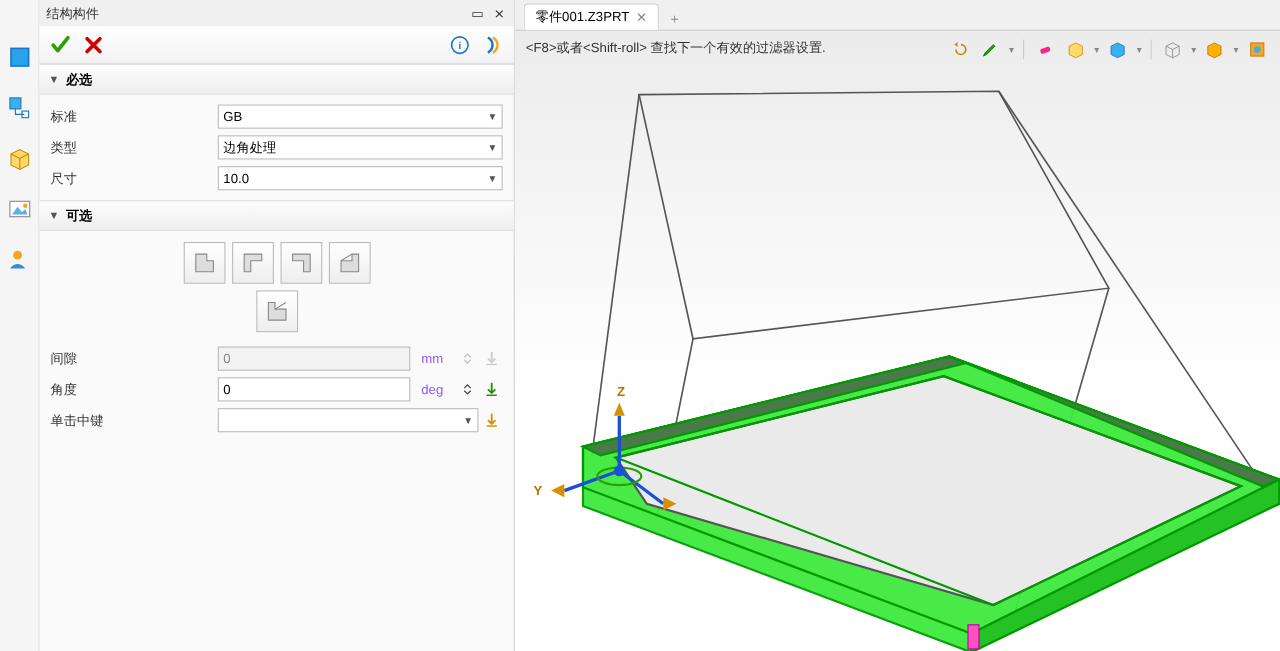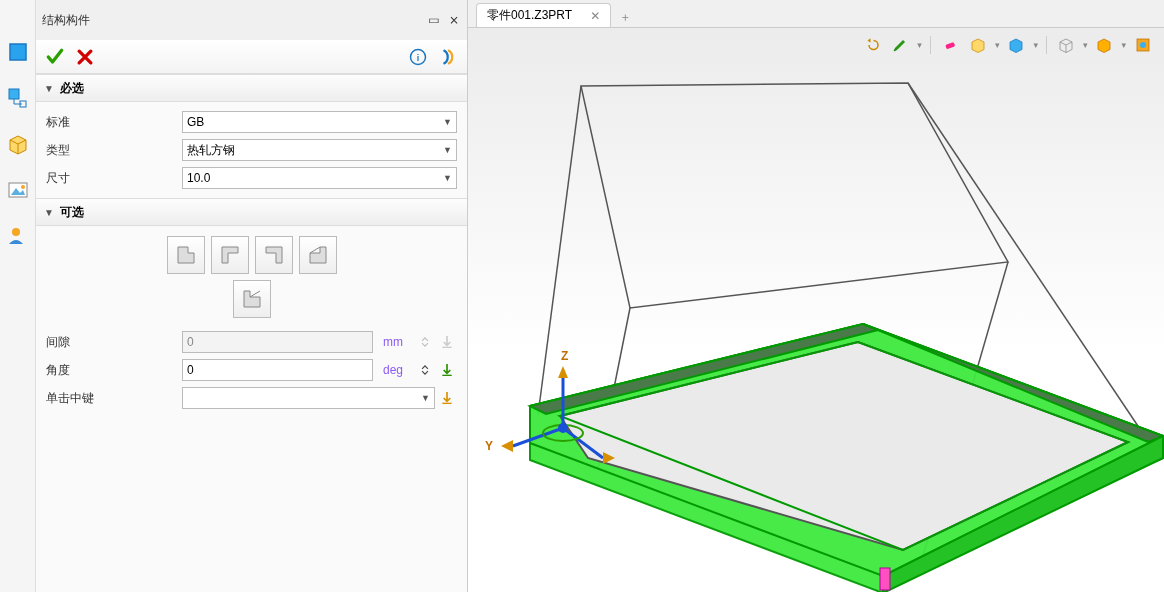--- a/index.html
+++ b/index.html
@@ -4,54 +4,54 @@
 <style>
 * { box-sizing: border-box; margin: 0; padding: 0; font-family: "Microsoft YaHei", sans-serif; font-size: 12px; }
 body { width: 1164px; height: 592px; display: flex; background: #f0f0f0; overflow: hidden; }
 
 
 .rail { width: 36px; background: #f5f5f5; border-right: 1px solid #ddd; display: flex; flex-direction: column; align-items: center; padding-top: 40px; gap: 22px; }
 .rail .ico { width: 24px; height: 24px; display:flex; align-items:center; justify-content:center; cursor:pointer; }
 
 
 .panel { width: 432px; background: #fafafa; display:flex; flex-direction:column; border-right:1px solid #ccc; }
-.panel-title { height:40px; display:flex; align-items:center; justify-content:space-between; padding:0 6px; background:#f0f0f0; }
+.panel-title { height:24px; display:flex; align-items:center; justify-content:space-between; padding:0 6px; background:#f0f0f0; }
 .panel-title span { color:#333; }
 .panel-title .winbtns { display:flex; gap:6px; color:#888; }
 .panel-title .wb { cursor:pointer; width:14px; height:14px; display:flex; align-items:center; justify-content:center; }
 
 .toolbar { height:34px; display:flex; align-items:center; padding:0 6px; gap:4px; border-bottom:1px solid #ddd; background:linear-gradient(#fff,#f3f3f3); }
 .toolbar .spacer { flex:1; }
 .tbtn { width:26px; height:26px; display:flex; align-items:center; justify-content:center; border:1px solid transparent; border-radius:3px; cursor:pointer; }
 
 .section-head { height:28px; display:flex; align-items:center; padding:0 8px; background:linear-gradient(#fdfdfd,#eee); border-top:1px solid #ddd; border-bottom:1px solid #ddd; font-weight:bold; cursor:pointer; }
 .section-head .chev { margin-right:6px; font-size:10px; color:#555; }
 
 .form { padding:6px 10px; }
-.row { display:flex; align-items:center; height:28px; gap:6px; }
+.row { display:flex; align-items:center; height:28px; gap:22px; }
 .row label { width:130px; color:#333; }
 .field { flex:1; display:flex; align-items:center; }
 .select, .textin { flex:1; height:22px; border:1px solid #bbb; background:#fff; padding:0 4px; display:flex; align-items:center; justify-content:space-between; }
 .select .dd { color:#555; font-size:9px; padding-left:4px; }
 .textin { background:#fff; }
 .textin.readonly { background:#f3f3f3; color:#888; }
 .unit { width:40px; text-align:center; color:#8b5cf6; }
 .rightico { width:20px; height:20px; display:flex; align-items:center; justify-content:center; cursor:pointer; margin-left:2px; }
 
 .checkbox-row { display:flex; align-items:center; height:26px; padding:2px 0 6px 0; color:#888; }
 .checkbox-row input { margin-right:6px; }
 
 .corner-icons { display:flex; flex-wrap:wrap; gap:6px; justify-content:center; padding:4px 0 10px 0; width:200px; margin:0 auto; }
 .corner-btn { width:38px; height:38px; border:1px solid #bbb; background:linear-gradient(#fff,#eee); display:flex; align-items:center; justify-content:center; cursor:pointer; }
 .corner-btn svg { width:24px; height:24px; }
 
 
 .viewport { flex:1; position:relative; background:linear-gradient(#eaeaea,#fff 60%); }
 .tabbar { height:28px; display:flex; align-items:flex-end; padding-left:8px; background:#f0f0f0; border-bottom:1px solid #ccc; }
-.tab { height:24px; padding:0 10px; display:flex; align-items:center; gap:18px; background:#fff; border:1px solid #ccc; border-bottom:none; border-radius:4px 4px 0 0; margin-right:4px; cursor:pointer; }
+.tab { height:24px; padding:0 10px; display:flex; align-items:center; gap:6px; background:#fff; border:1px solid #ccc; border-bottom:none; border-radius:4px 4px 0 0; margin-right:4px; cursor:pointer; }
 .tab .x { color:#888; cursor:pointer; }
 .addtab { width:20px; height:20px; display:flex; align-items:center; justify-content:center; color:#888; cursor:pointer; }
 
 .hint { position:absolute; top:34px; left:10px; color:#333; line-height:18px; }
 .vp-toolbar { position:absolute; top:34px; right:10px; display:flex; gap:6px; align-items:center; }
 .vp-toolbar .vtb { width:22px; height:22px; display:flex; align-items:center; justify-content:center; cursor:pointer; }
 .vp-toolbar .sep { width:1px; height:18px; background:#ccc; margin:0 2px; }
 
 .canvas { position:absolute; inset:0; top:28px; }
 
@@ -142,21 +142,21 @@
         <div class="select">
           <span>GB</span>
           <span class="dd">▼</span>
         </div>
       </div>
     </div>
     <div class="row">
       <label>类型</label>
       <div class="field">
         <div class="select">
-          <span>热轧方钢</span>
+          <span>边角处理</span>
           <span class="dd">▼</span>
         </div>
       </div>
     </div>
     <div class="row">
       <label>尺寸</label>
       <div class="field">
         <div class="select">
           <span>10.0</span>
           <span class="dd">▼</span>
@@ -264,20 +264,21 @@
 <div class="viewport">
   <div class="tabbar">
     <div class="tab">
       <span>零件001.Z3PRT</span>
       <span class="x">✕</span>
     </div>
     <div class="addtab">＋</div>
   </div>
 
   <div class="hint">
+    <div>&lt;F8&gt;或者&lt;Shift-roll&gt; 查找下一个有效的过滤器设置.</div>
   </div>
 
   <div class="vp-toolbar">
     <div class="vtb">
         <svg width="18" height="18" viewBox="0 0 24 24">
           <path d="M14 6 a6 6 0 1 1 -6 6" stroke="#c98a00" stroke-width="2" fill="none"></path>
           <path d="M10 3 l-4 3 l4 3" fill="#c98a00"></path>
         </svg>
       </div>
     <div class="vtb">

